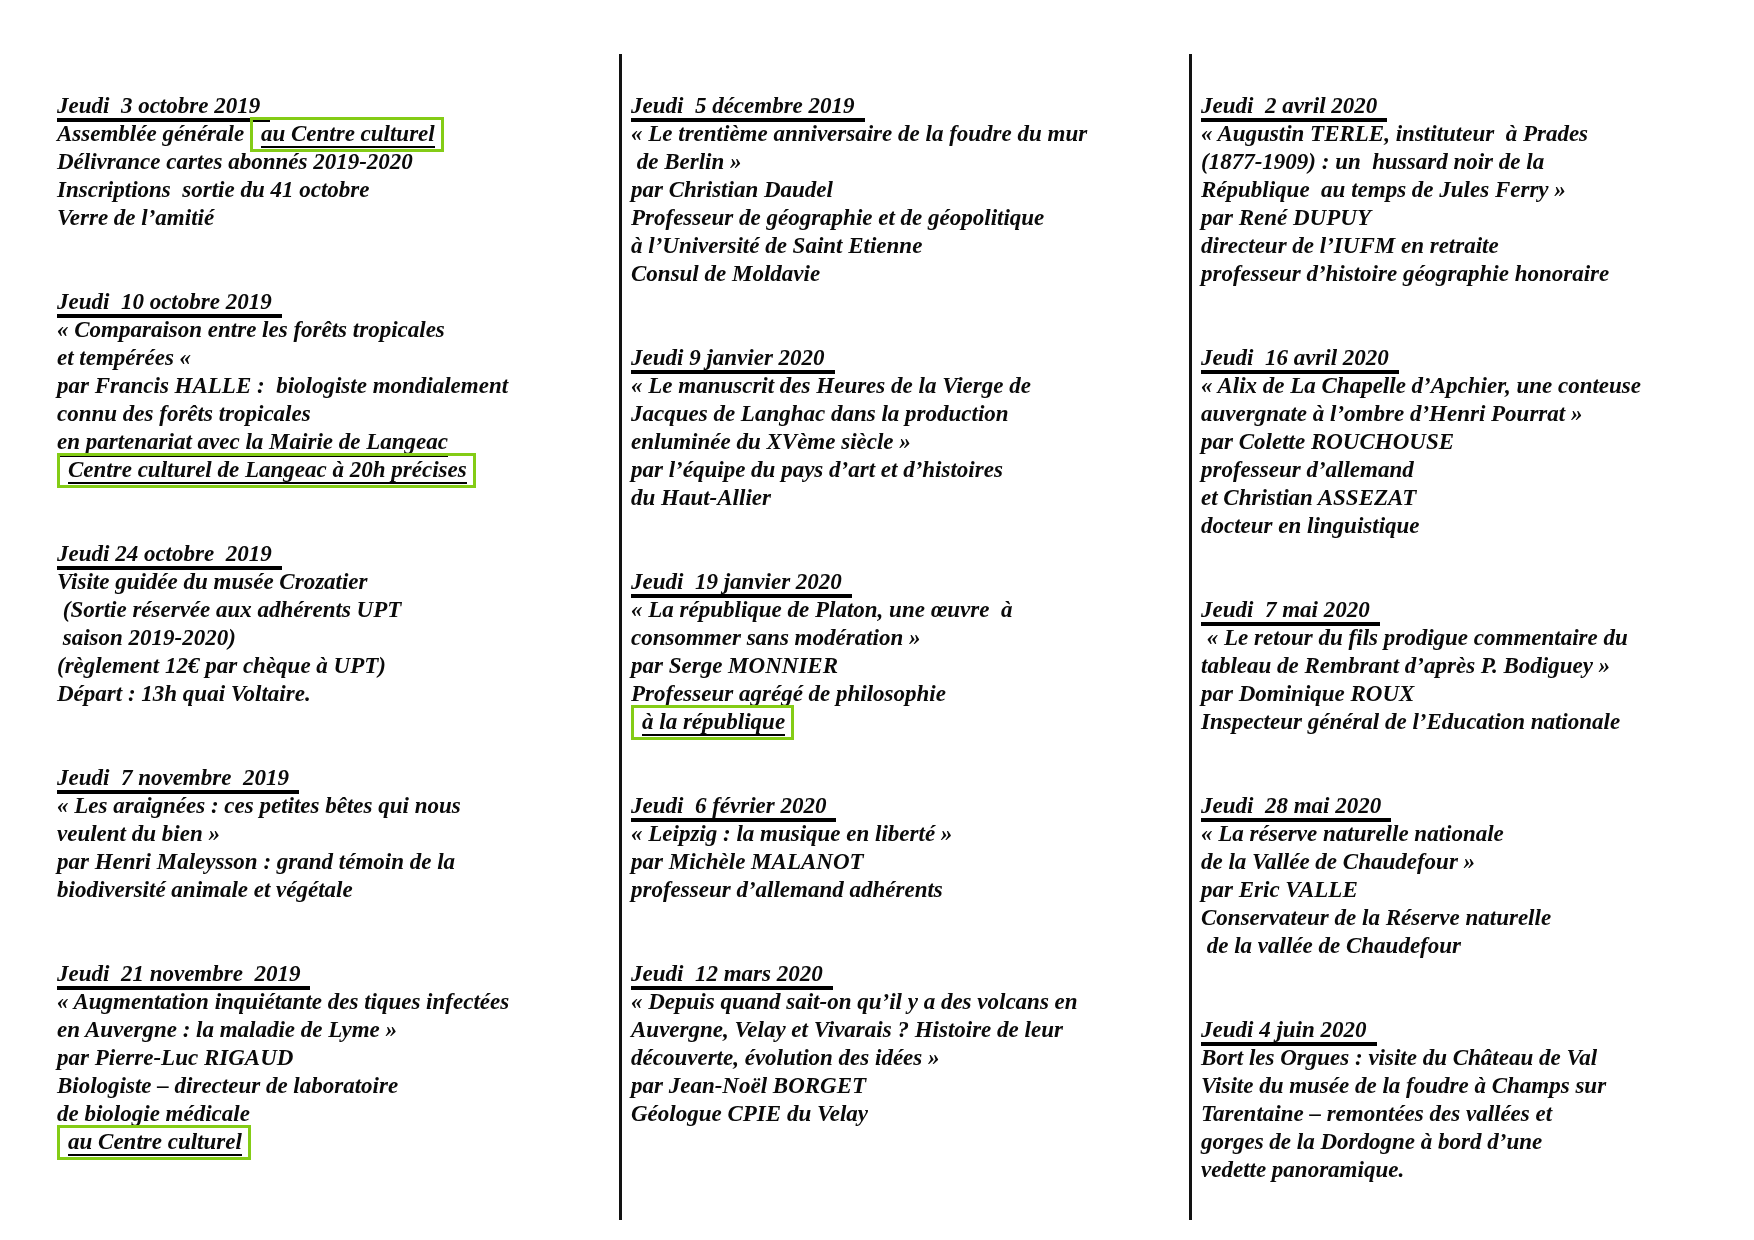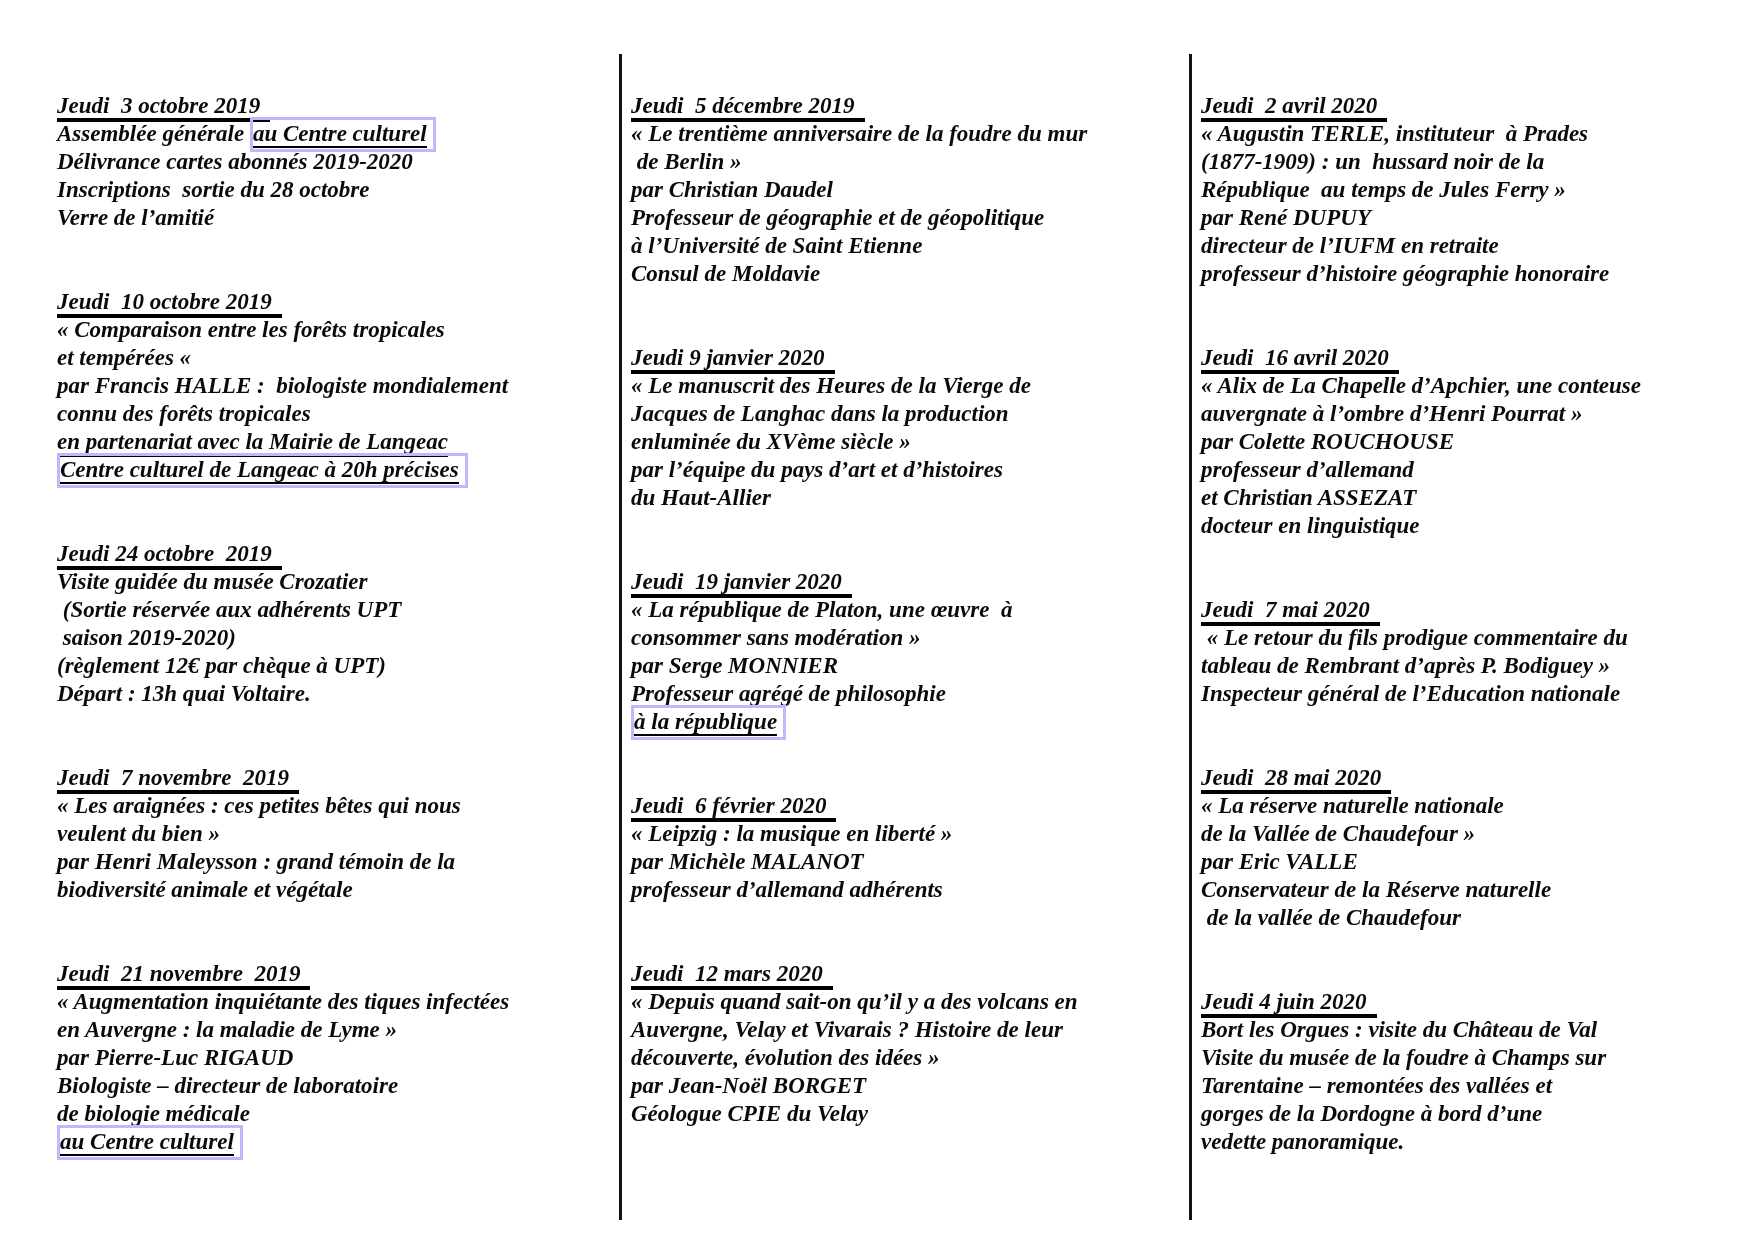--- a/index.html
+++ b/index.html
@@ -42,41 +42,41 @@
   .col.c3 { left: 1201px; width: 550px; }
   .event { margin: 0 0 56px 0; }
   .date, .line { white-space: pre; }
   .date > .date-u {
     border-bottom: 4px solid #000;
     padding-right: 10px;
   }
   .u { border-bottom: 3px solid #000; }
   .boxed {
     display: inline-block;
-    border: 3px solid #c4b5fd;
-    padding: 0 6px 1px 0;
+    border: 3px solid #84cc16;
+    padding: 0 6px 1px 8px;
     margin: -4px 0;
   }
   .boxed .u { border-bottom-width: 2px; }
 </style>
 </head>
 <body>
 
 <div class="page">
 
   <div class="divider d1"></div>
   <div class="divider d2"></div>
 
   <div class="col c1">
 
     <section class="event">
       <div class="date"><span class="date-u">Jeudi  3 octobre 2019</span></div>
       <div class="line"><span>Assemblée générale </span><span class="boxed"><span class="u">au Centre culturel</span></span></div>
       <div class="line">Délivrance cartes abonnés 2019-2020</div>
-      <div class="line">Inscriptions  sortie du 28 octobre</div>
+      <div class="line">Inscriptions  sortie du 41 octobre</div>
       <div class="line">Verre de l’amitié</div>
     </section>
 
     <section class="event">
       <div class="date"><span class="date-u">Jeudi  10 octobre 2019</span></div>
       <div class="line">« Comparaison entre les forêts tropicales</div>
       <div class="line">et tempérées «</div>
       <div class="line">par Francis HALLE :  biologiste mondialement</div>
       <div class="line">connu des forêts tropicales</div>
       <div class="line"><span class="u">en partenariat avec la Mairie de Langeac</span></div>
@@ -179,20 +179,21 @@
       <div class="line">par Colette ROUCHOUSE</div>
       <div class="line">professeur d’allemand</div>
       <div class="line">et Christian ASSEZAT</div>
       <div class="line">docteur en linguistique</div>
     </section>
 
     <section class="event">
       <div class="date"><span class="date-u">Jeudi  7 mai 2020</span></div>
       <div class="line"> « Le retour du fils prodigue commentaire du</div>
       <div class="line">tableau de Rembrant d’après P. Bodiguey »</div>
+      <div class="line">par Dominique ROUX</div>
       <div class="line">Inspecteur général de l’Education nationale</div>
     </section>
 
     <section class="event">
       <div class="date"><span class="date-u">Jeudi  28 mai 2020</span></div>
       <div class="line">« La réserve naturelle nationale</div>
       <div class="line">de la Vallée de Chaudefour »</div>
       <div class="line">par Eric VALLE</div>
       <div class="line">Conservateur de la Réserve naturelle</div>
       <div class="line"> de la vallée de Chaudefour</div>

